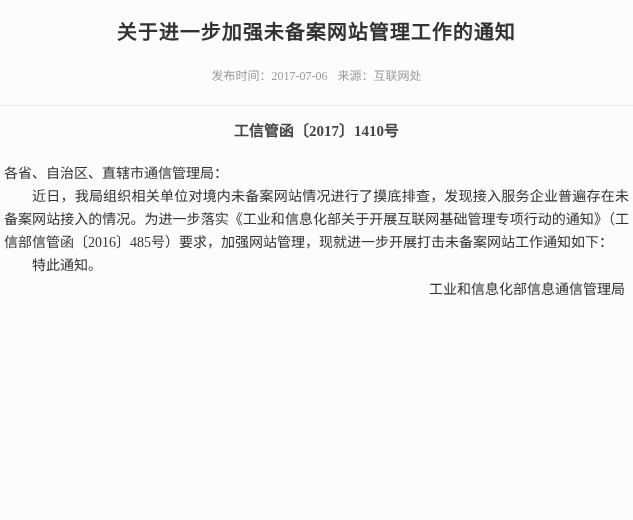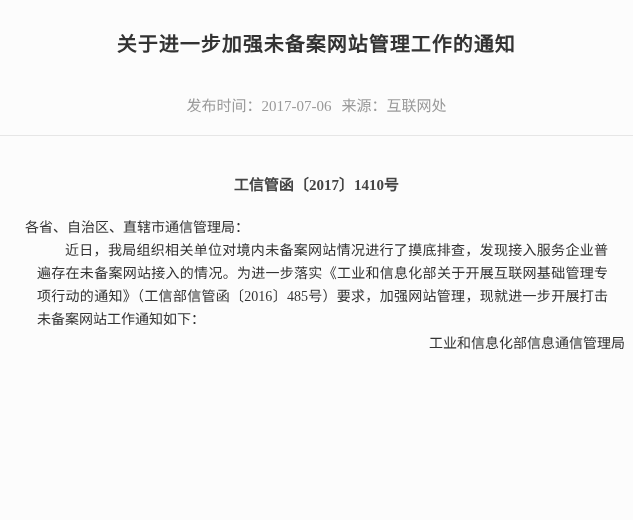--- a/index.html
+++ b/index.html
@@ -12,51 +12,51 @@
   }
   *{box-sizing:border-box;}
   html,body{margin:0;padding:0;}
   body{
     width:633px;height:520px;overflow:hidden;
     background:var(--background);
     font-family:"Liberation Serif","DejaVu Serif",serif;
   }
   .page{width:633px;height:520px;}
   .title{
-    margin:16px;padding:14px 20px 0 20px;
+    margin:4px;padding:14px 20px 0 20px;
     text-align:center;
     font-size:20px;line-height:28px;font-weight:bold;
     color:var(--title-text);letter-spacing:1px;
   }
   .meta{
-    margin-top:40px;
+    margin-top:22px;
     text-align:center;
-    font-size:15px;line-height:16px;
+    font-size:12px;line-height:16px;
     color:var(--meta-text);
   }
   .meta .sep{display:inline-block;width:10px;}
   .divider{
     margin-top:21px;height:0;
     border-bottom:1px solid var(--divider);
   }
   .doc-number{
-    margin-top:38px;
+    margin-top:14px;
     text-align:center;
     font-size:15px;line-height:22px;font-weight:bold;
     color:var(--doc-number-text);
   }
   .body{
     margin-top:20px;
-    padding:0 25px;
+    padding:0 4px;
     font-size:14px;line-height:23px;
     color:var(--body-text);
     text-align:justify;
   }
   .body p{margin:0;padding:0;}
-  .body p.indent{text-indent:2em;margin-left:12px;}
+  .body p.indent{text-indent:2em;}
   .sign-block{
     margin-top:3px;
     padding:0 8px;
     font-size:14px;line-height:20px;
     color:var(--body-text);
     text-align:right;
   }
   .sign-block .org{margin:0;padding-right:0;}
 </style>
 </head>
@@ -70,20 +70,21 @@
     <span>发布时间：</span><span>2017-07-06</span><span class="sep"></span><span>来源：</span><span>互联网处</span>
   </div>
 
   <div class="divider"></div>
 
   <div class="doc-number">工信管函〔2017〕1410号</div>
 
   <div class="body">
     <p>各省、自治区、直辖市通信管理局：</p>
     <p class="indent">近日，我局组织相关单位对境内未备案网站情况进行了摸底排查，发现接入服务企业普遍存在未备案网站接入的情况。为进一步落实《工业和信息化部关于开展互联网基础管理专项行动的通知》（工信部信管函〔2016〕485号）要求，加强网站管理，现就进一步开展打击未备案网站工作通知如下：</p>
+    <p class="indent">特此通知。</p>
   </div>
 
   <div class="sign-block">
     <p class="org">工业和信息化部信息通信管理局</p>
 
   </div>
 
 </div>
 
 </body></html>

